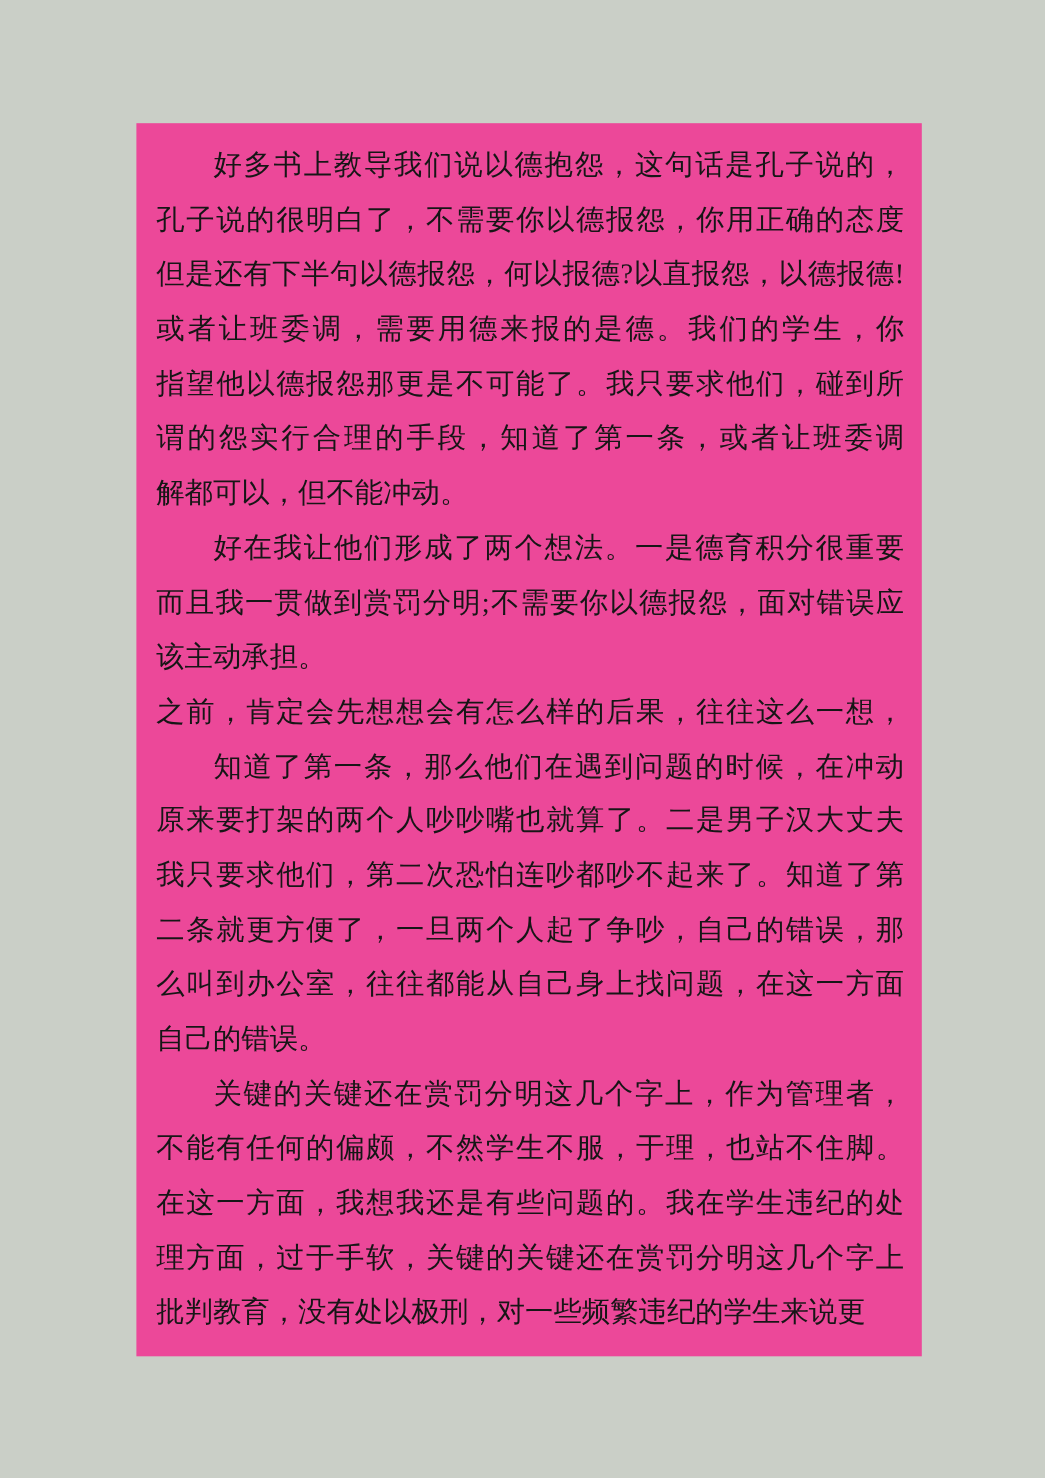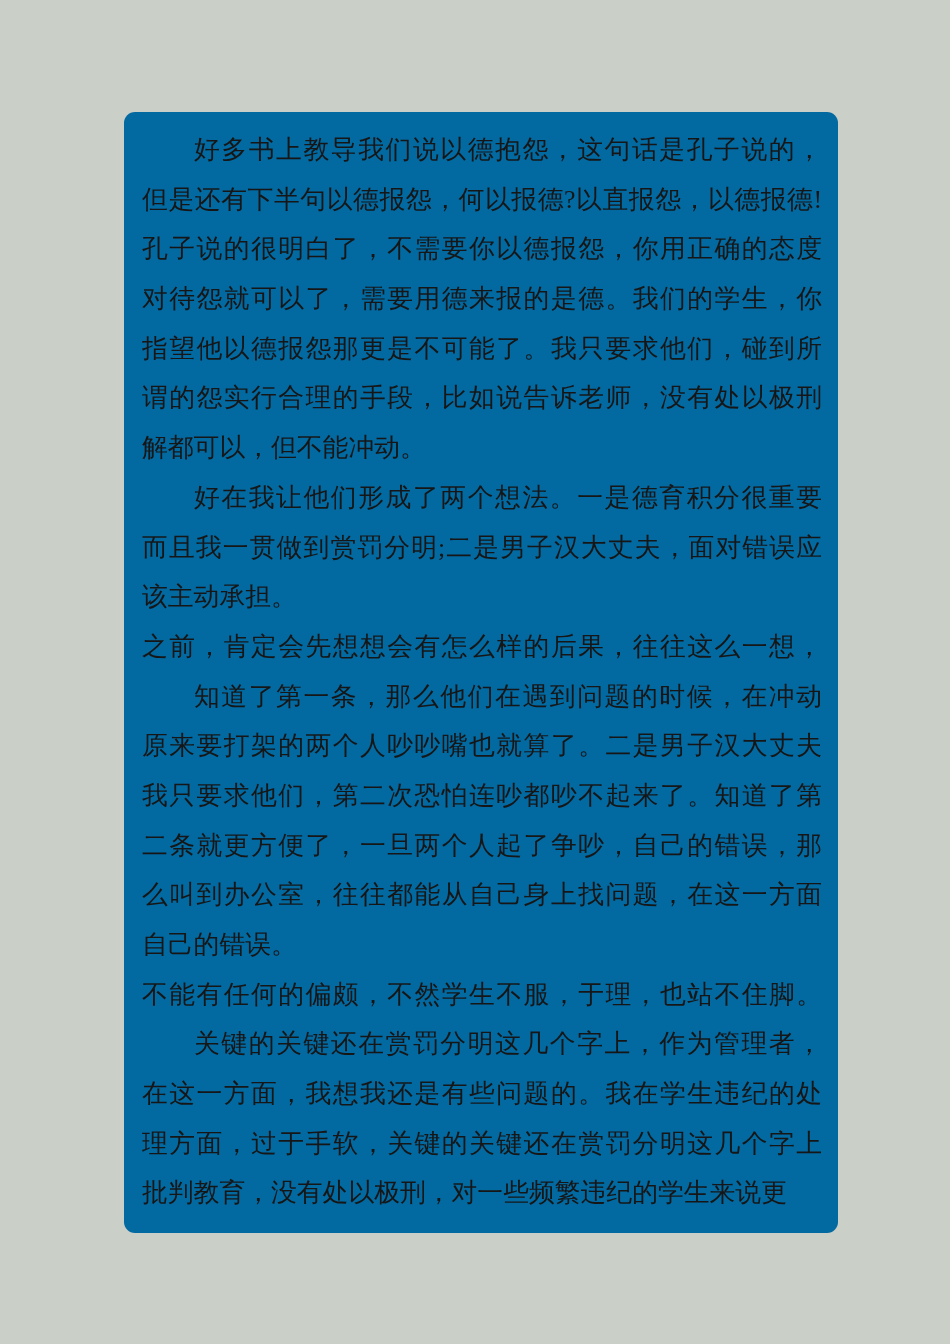--- a/index.html
+++ b/index.html
@@ -15,22 +15,21 @@
     width: 950px;
     height: 1344px;
     background: #cacfc7;
   }
   .paper {
     position: absolute;
     left: 124px;
     top: 112px;
     width: 714px;
     height: 1121px;
-    background: #0369a1;
-    border-radius: 11px;
+    background: #ec4899;
   }
   .doc-body {
     box-sizing: border-box;
     width: 100%;
     height: 100%;
     padding: 13px 16px 0 18px;
     color: #161616;
     font-size: 25.8px;
   }
   .line {
@@ -49,36 +48,36 @@
     text-align-last: left;
   }
 </style>
 </head>
 <body>
 
 <div class="backdrop">
   <div class="paper">
     <div class="doc-body">
         <div class="line first">好多书上教导我们说以德抱怨，这句话是孔子说的，</div>
+        <div class="line">孔子说的很明白了，不需要你以德报怨，你用正确的态度</div>
         <div class="line">但是还有下半句以德报怨，何以报德?以直报怨，以德报德!</div>
-        <div class="line">孔子说的很明白了，不需要你以德报怨，你用正确的态度</div>
-        <div class="line">对待怨就可以了，需要用德来报的是德。我们的学生，你</div>
+        <div class="line">或者让班委调，需要用德来报的是德。我们的学生，你</div>
         <div class="line">指望他以德报怨那更是不可能了。我只要求他们，碰到所</div>
-        <div class="line">谓的怨实行合理的手段，比如说告诉老师，没有处以极刑</div>
+        <div class="line">谓的怨实行合理的手段，知道了第一条，或者让班委调</div>
         <div class="line last">解都可以，但不能冲动。</div>
         <div class="line first">好在我让他们形成了两个想法。一是德育积分很重要</div>
-        <div class="line">而且我一贯做到赏罚分明;二是男子汉大丈夫，面对错误应</div>
+        <div class="line">而且我一贯做到赏罚分明;不需要你以德报怨，面对错误应</div>
         <div class="line last">该主动承担。</div>
         <div class="line">之前，肯定会先想想会有怎么样的后果，往往这么一想，</div>
         <div class="line first">知道了第一条，那么他们在遇到问题的时候，在冲动</div>
         <div class="line">原来要打架的两个人吵吵嘴也就算了。二是男子汉大丈夫</div>
         <div class="line">我只要求他们，第二次恐怕连吵都吵不起来了。知道了第</div>
         <div class="line">二条就更方便了，一旦两个人起了争吵，自己的错误，那</div>
         <div class="line">么叫到办公室，往往都能从自己身上找问题，在这一方面</div>
         <div class="line last">自己的错误。</div>
+        <div class="line first">关键的关键还在赏罚分明这几个字上，作为管理者，</div>
         <div class="line">不能有任何的偏颇，不然学生不服，于理，也站不住脚。</div>
-        <div class="line first">关键的关键还在赏罚分明这几个字上，作为管理者，</div>
         <div class="line">在这一方面，我想我还是有些问题的。我在学生违纪的处</div>
         <div class="line">理方面，过于手软，关键的关键还在赏罚分明这几个字上</div>
         <div class="line last">批判教育，没有处以极刑，对一些频繁违纪的学生来说更</div>
       </div>
   </div>
 </div>
 
 </body></html>

